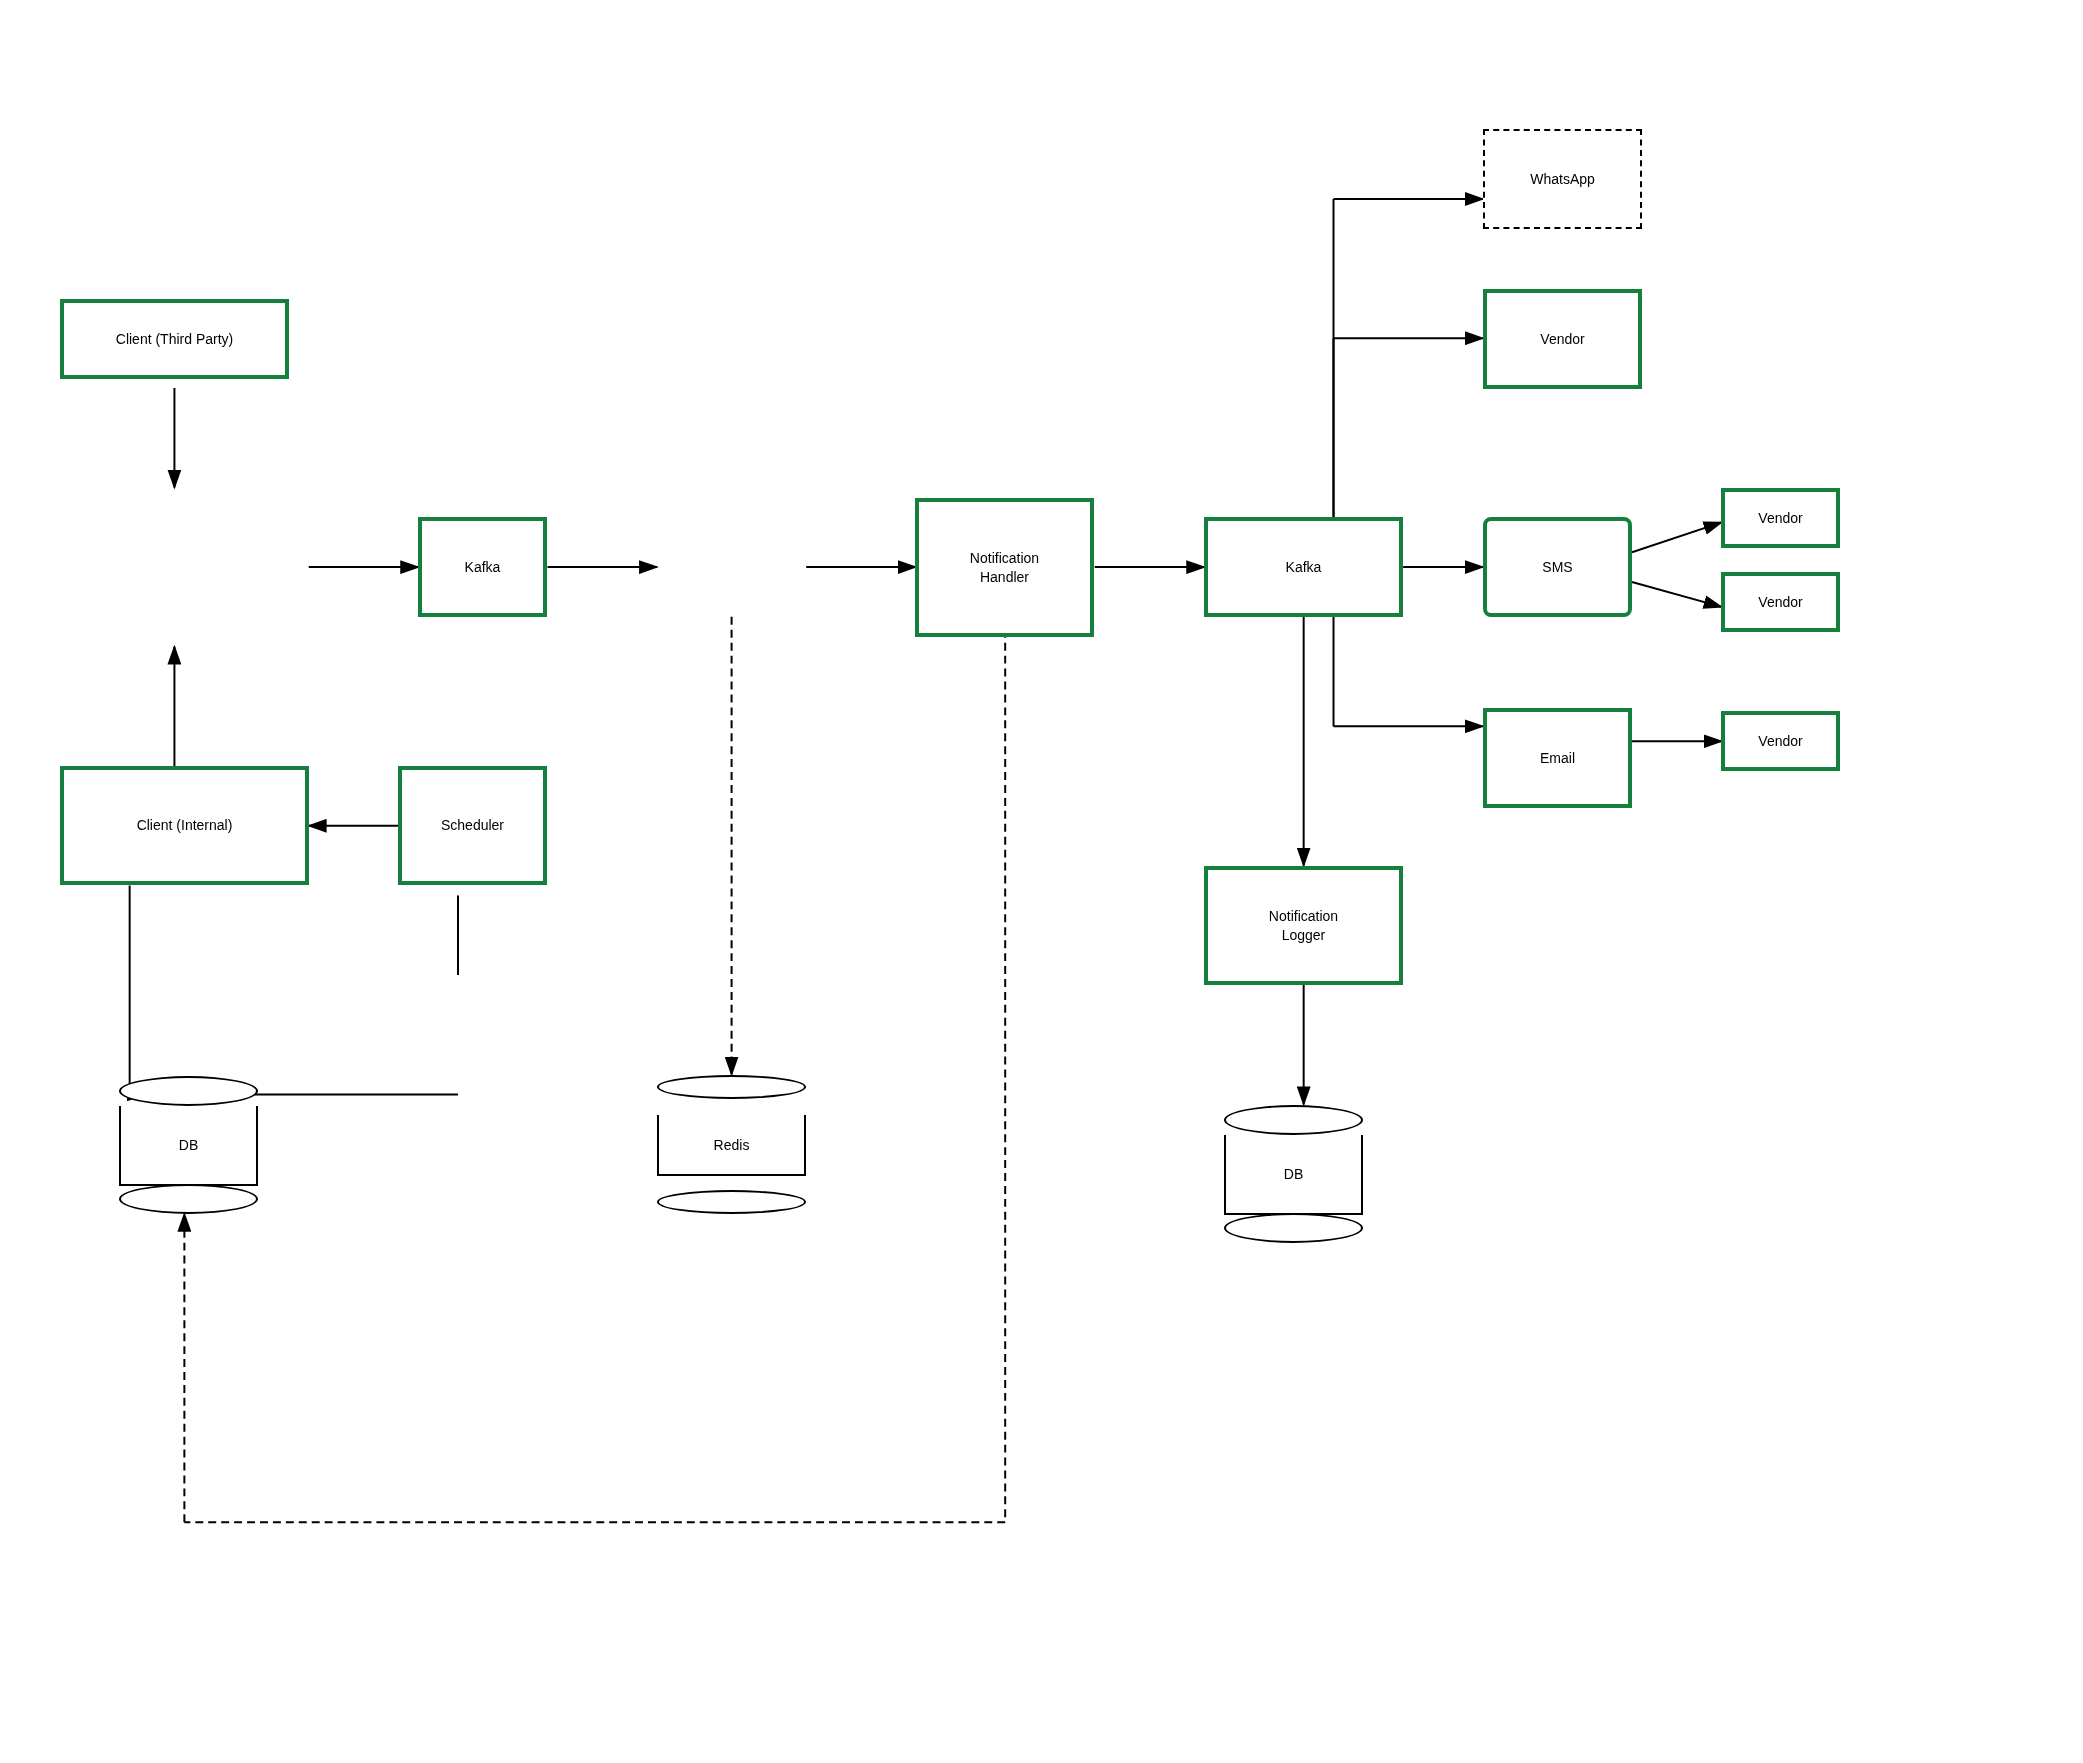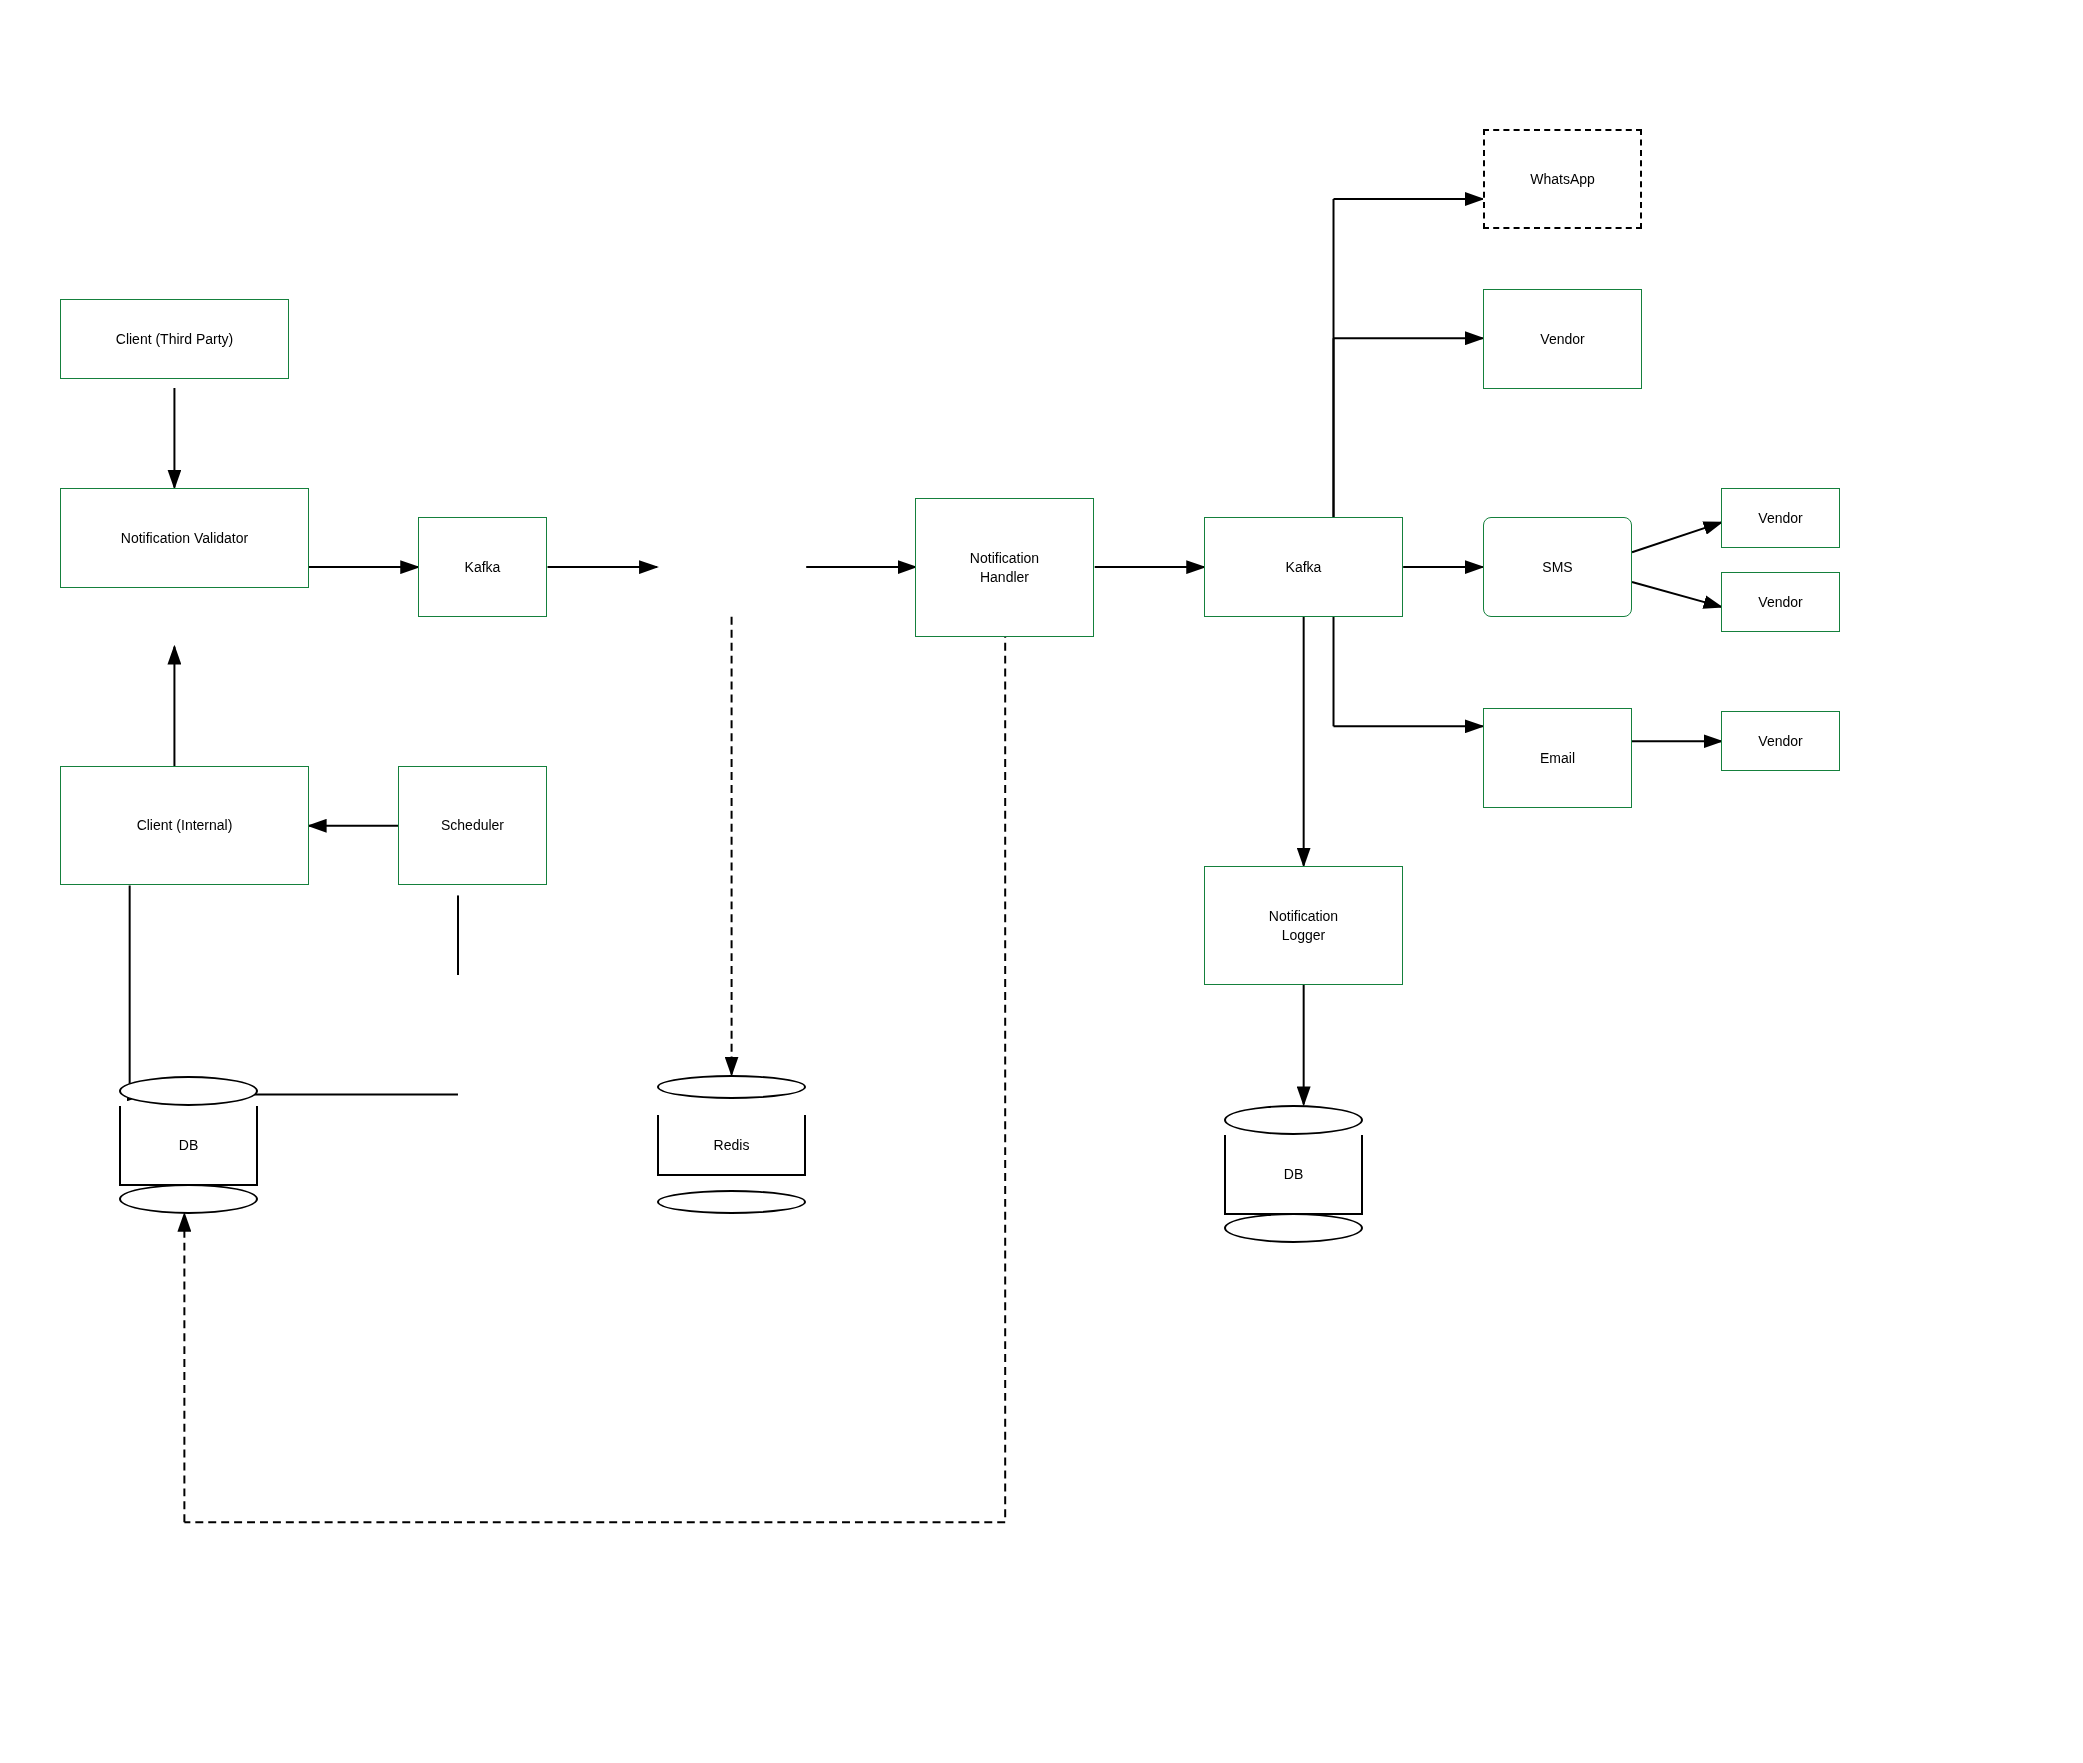--- a/index.html
+++ b/index.html
@@ -12,21 +12,21 @@
       position: relative;
       overflow: hidden;
     }
     .diagram-container {
       position: relative;
       width: 2084px;
       height: 1763px;
     }
     .box {
       position: absolute;
-      border: 1px solid #15803d;
+      border: 4px solid #15803d;
       background: #fff;
       display: flex;
       align-items: center;
       justify-content: center;
       text-align: center;
       padding: 1px;
       line-height: 1.3;
     }
     .box-dashed {
       position: absolute;
@@ -139,23 +139,20 @@
     <line x1="1010" y1="620" x2="1010" y2="1530" stroke="#000" stroke-width="2" stroke-dasharray="8,5"></line>
     <line x1="1010" y1="1530" x2="185" y2="1530" stroke="#000" stroke-width="2" stroke-dasharray="8,5"></line>
     <line x1="185" y1="1530" x2="185" y2="1220" stroke="#000" stroke-width="2" stroke-dasharray="8,5" marker-end="url(#arrowhead-dashed)"></line>
 
   </svg>
 
   <div class="box" style="left:60px; top:299px; width:229px; height:80px;">
     <span>Client (Third Party)</span>
   </div>
 
-  <div class="box" style="left:60px; top:488px; width:249px; height:100px;">
-    <span>Notification Validator</span>
-  </div>
 
   <div class="box" style="left:418px; top:517px; width:129px; height:100px;">
     <span>Kafka</span>
   </div>
 
 
   <div class="box" style="left:915px; top:498px; width:179px; height:139px;">
     <span style="white-space: pre-line;">Notification
 Handler</span>
   </div>

